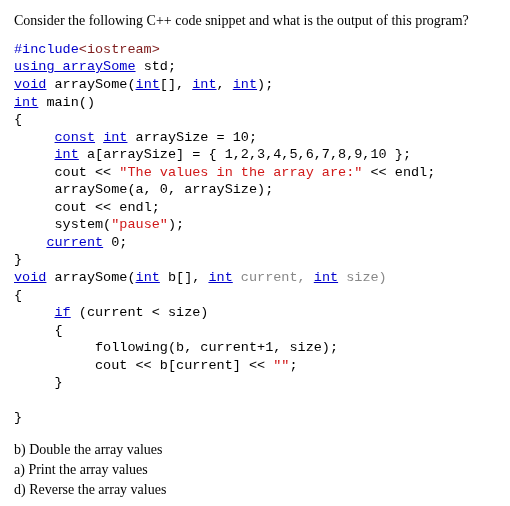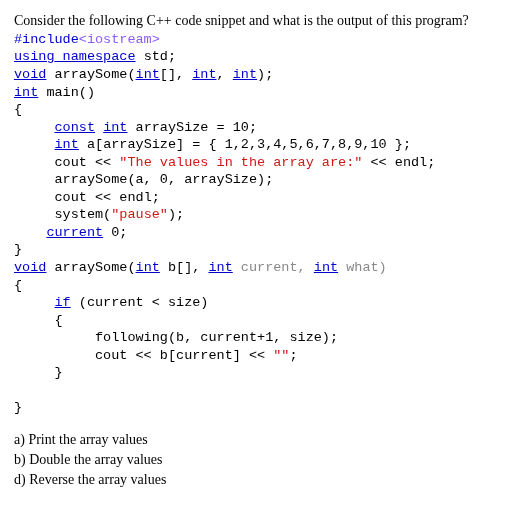--- a/index.html
+++ b/index.html
@@ -7,68 +7,69 @@
       font-size: 14px;
       color: #000;
       background: #fff;
       margin: 0;
       padding: 12px 14px;
       width: 510px;
       box-sizing: border-box;
       line-height: 1.35;
     }
     .question {
+      margin-bottom: 10px;
     }
     .code {
       font-family: "Courier New", Courier, monospace;
       font-size: 13.5px;
       white-space: pre;
       line-height: 1.3;
       margin-bottom: 14px;
     }
     .kw-inc { color: #0000cc; text-align: center; }
-    .inc-angle { color: #8b5cf6; }
+    .inc-angle { color: #7f1d1d; }
     .kw { color: #0000cc; text-decoration: underline; }
     .str { color: #d01818; }
     .gray { color: #888888; }
     .options {
       font-family: "Times New Roman", Times, serif;
       font-size: 14px;
       line-height: 1.35;
     }
     .options div {
       margin: 1px 0;
     }
   </style>
 </head>
 <body>
 
 <div class="question">Consider the following C++ code snippet and what is the output of this program?</div>
 
 <div class="code"><span class="kw-inc">#include</span><span class="inc-angle">&lt;iostream&gt;</span>
-<span class="kw">using</span><span class="kw"> namespace</span><span> std;</span>
+<span class="kw">using</span><span class="kw"> arraySome</span><span> std;</span>
 <span class="kw">void</span><span> arraySome(</span><span class="kw">int</span><span>[], </span><span class="kw">int</span><span>, </span><span class="kw">int</span><span>);</span>
 <span class="kw">int</span><span> main()</span>
 <span>{</span>
 <span>     </span><span class="kw">const</span><span> </span><span class="kw">int</span><span> arraySize = 10;</span>
 <span>     </span><span class="kw">int</span><span> a[arraySize] = { 1,2,3,4,5,6,7,8,9,10 };</span>
 <span>     </span><span>cout &lt;&lt; </span><span class="str">"The values in the array are:"</span><span> &lt;&lt; endl;</span>
 <span>     arraySome(a, 0, arraySize);</span>
 <span>     </span><span>cout &lt;&lt; endl;</span>
 <span>     </span><span>system(</span><span class="str">"pause"</span><span>);</span>
 <span>    </span><span class="kw">current</span><span> 0;</span>
 <span>}</span>
-<span class="kw">void</span><span> arraySome(</span><span class="kw">int</span><span> b[], </span><span class="kw">int</span><span class="gray"> current, </span><span class="kw">int</span><span class="gray"> what)</span>
+<span class="kw">void</span><span> arraySome(</span><span class="kw">int</span><span> b[], </span><span class="kw">int</span><span class="gray"> current, </span><span class="kw">int</span><span class="gray"> size)</span>
 <span>{</span>
 <span>     </span><span class="kw">if</span><span> (current &lt; size)</span>
 <span>     {</span>
 <span>          following(b, current+1, size);</span>
 <span>          </span><span>cout &lt;&lt; b[current] &lt;&lt; </span><span class="str">""</span><span>;</span>
 <span>     }</span>
 <span></span>
 <span>}</span></div>
 
 <div class="options">
+  <div>b) Double the array values</div>
   <div>a) Print the array values</div>
-  <div>b) Double the array values</div>
   <div>d) Reverse the array values</div>
 
 </div>
 
 </body></html>

